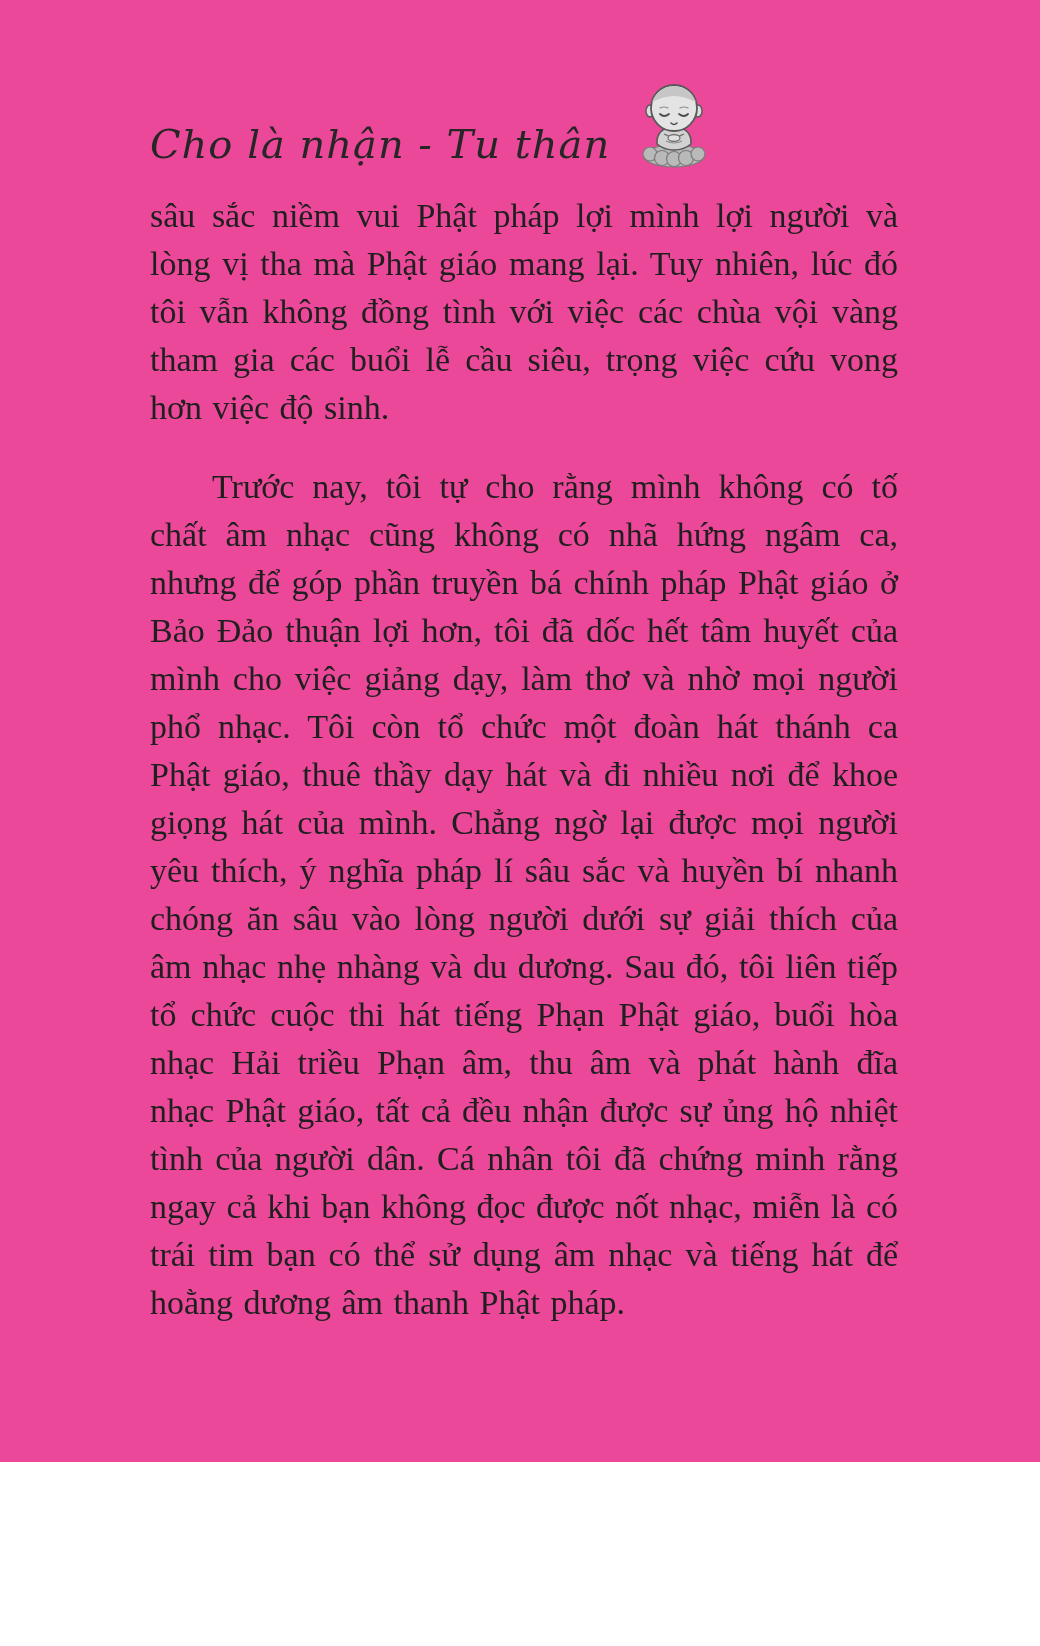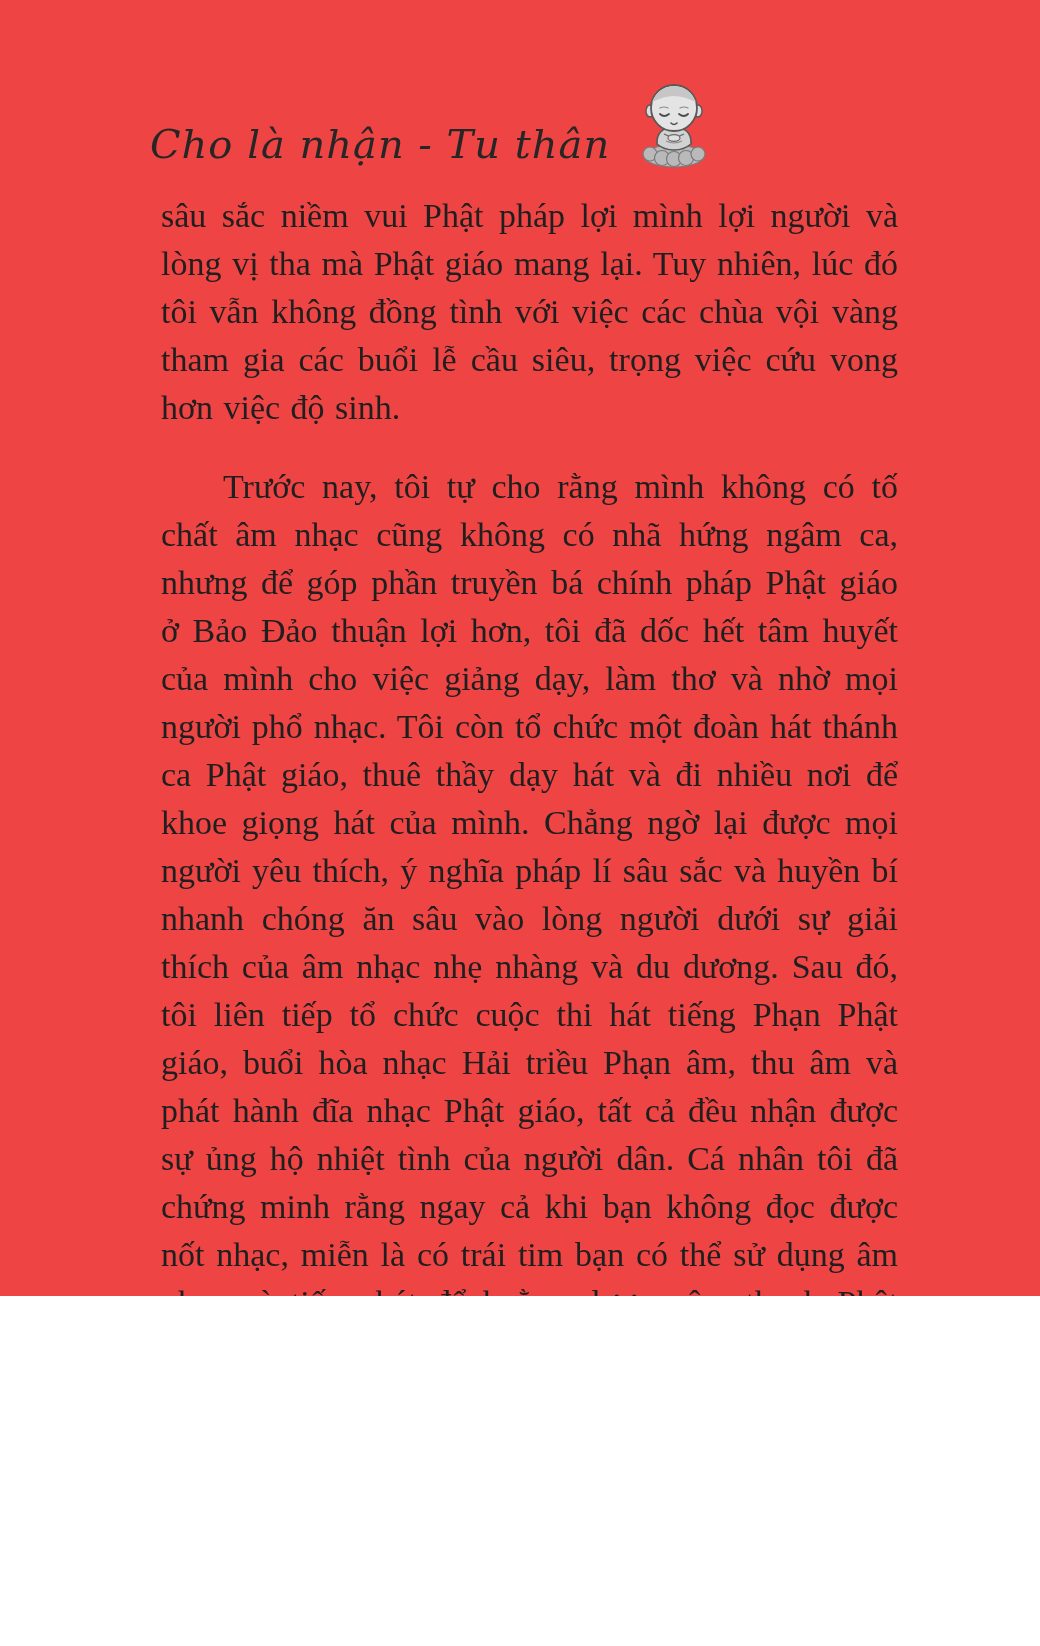--- a/index.html
+++ b/index.html
@@ -1,22 +1,22 @@
 <!DOCTYPE html>
 <html lang="vi"><head>
 <meta charset="utf-8">
 <style>
   * { margin: 0; padding: 0; box-sizing: border-box; }
   html, body { background: #ffffff; }
   .page {
     position: relative;
     width: 1040px;
-    height: 1296px;
+    height: 1462px;
     margin: 0 auto;
-    background: #ef4444;
+    background: #ec4899;
     overflow: hidden;
     font-family: "Liberation Serif", "DejaVu Serif", serif;
     color: #1f1f1f;
   }
   
   .running-header {
     position: absolute;
     top: 78px;
     left: 150px;
     right: 140px;
@@ -46,21 +46,20 @@
     top: 192px;
     left: 150px;
     width: 748px;
   }
   .para {
     font-size: 34px;
     line-height: 48px;
     text-align: justify;
     color: #1f1f1f;
     word-spacing: 2px;
-    margin-left: 11px;
   }
   .para + .para { margin-top: 31px; }
   .para.indent { text-indent: 62px; }
   
   .footer {
     position: absolute;
     left: 152px;
     top: 1502px;
     width: 96px;
     height: 92px;

